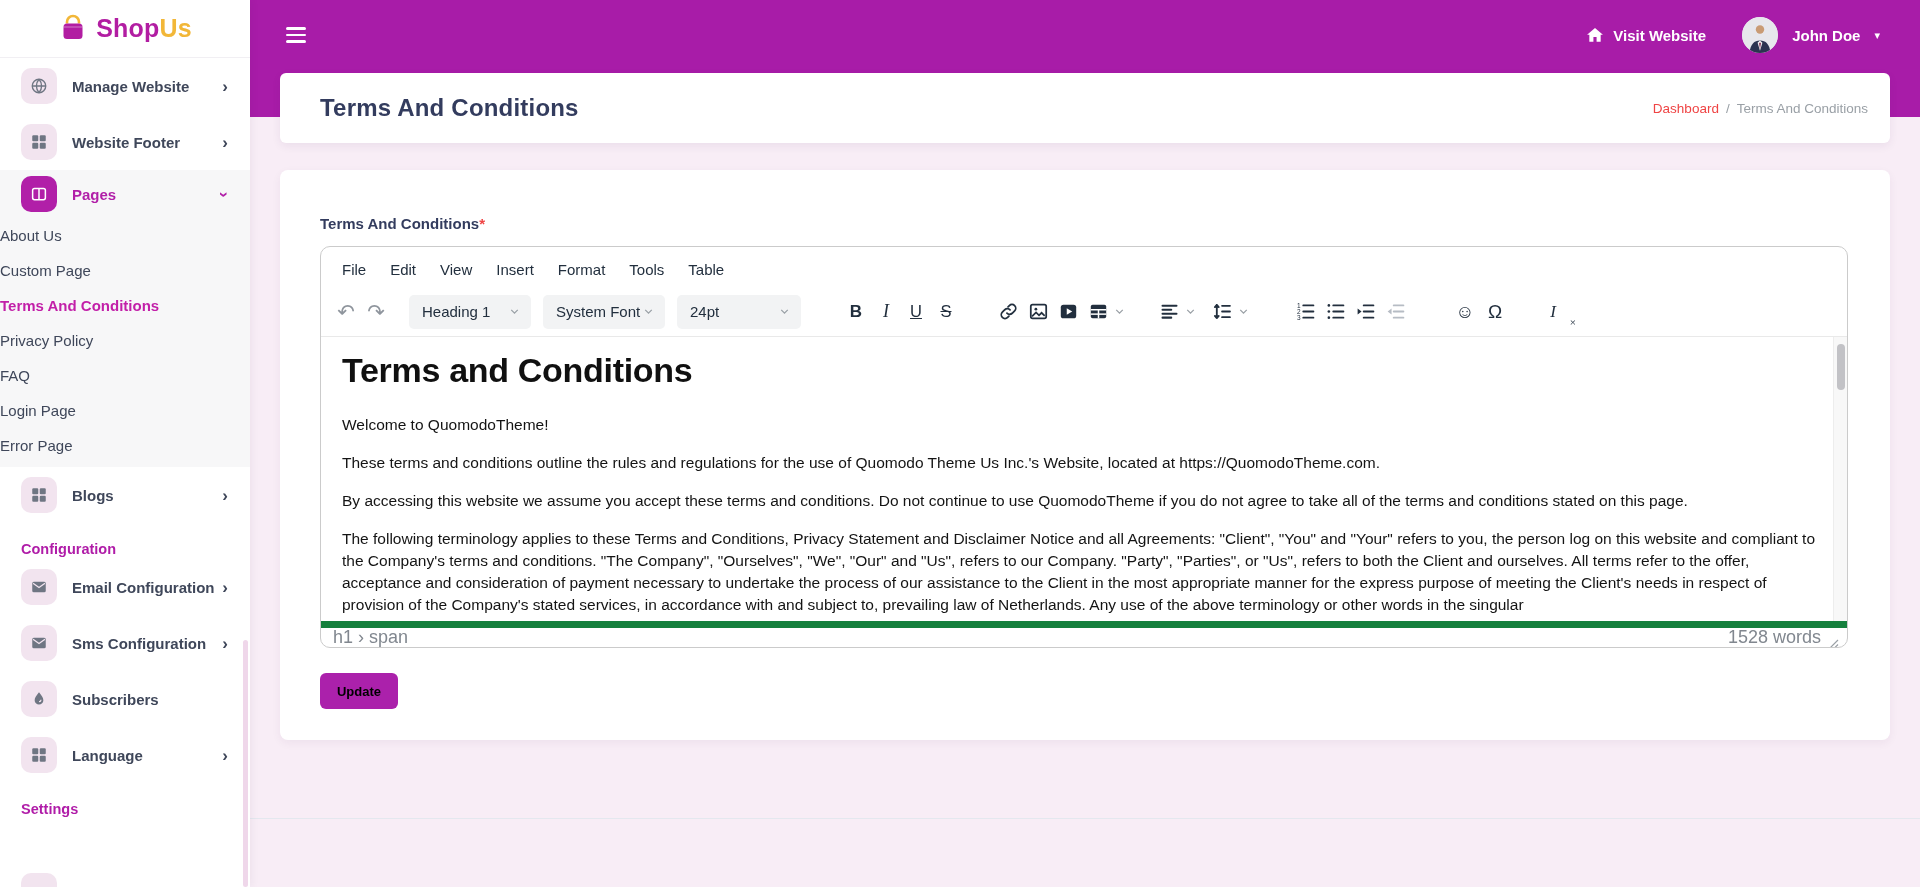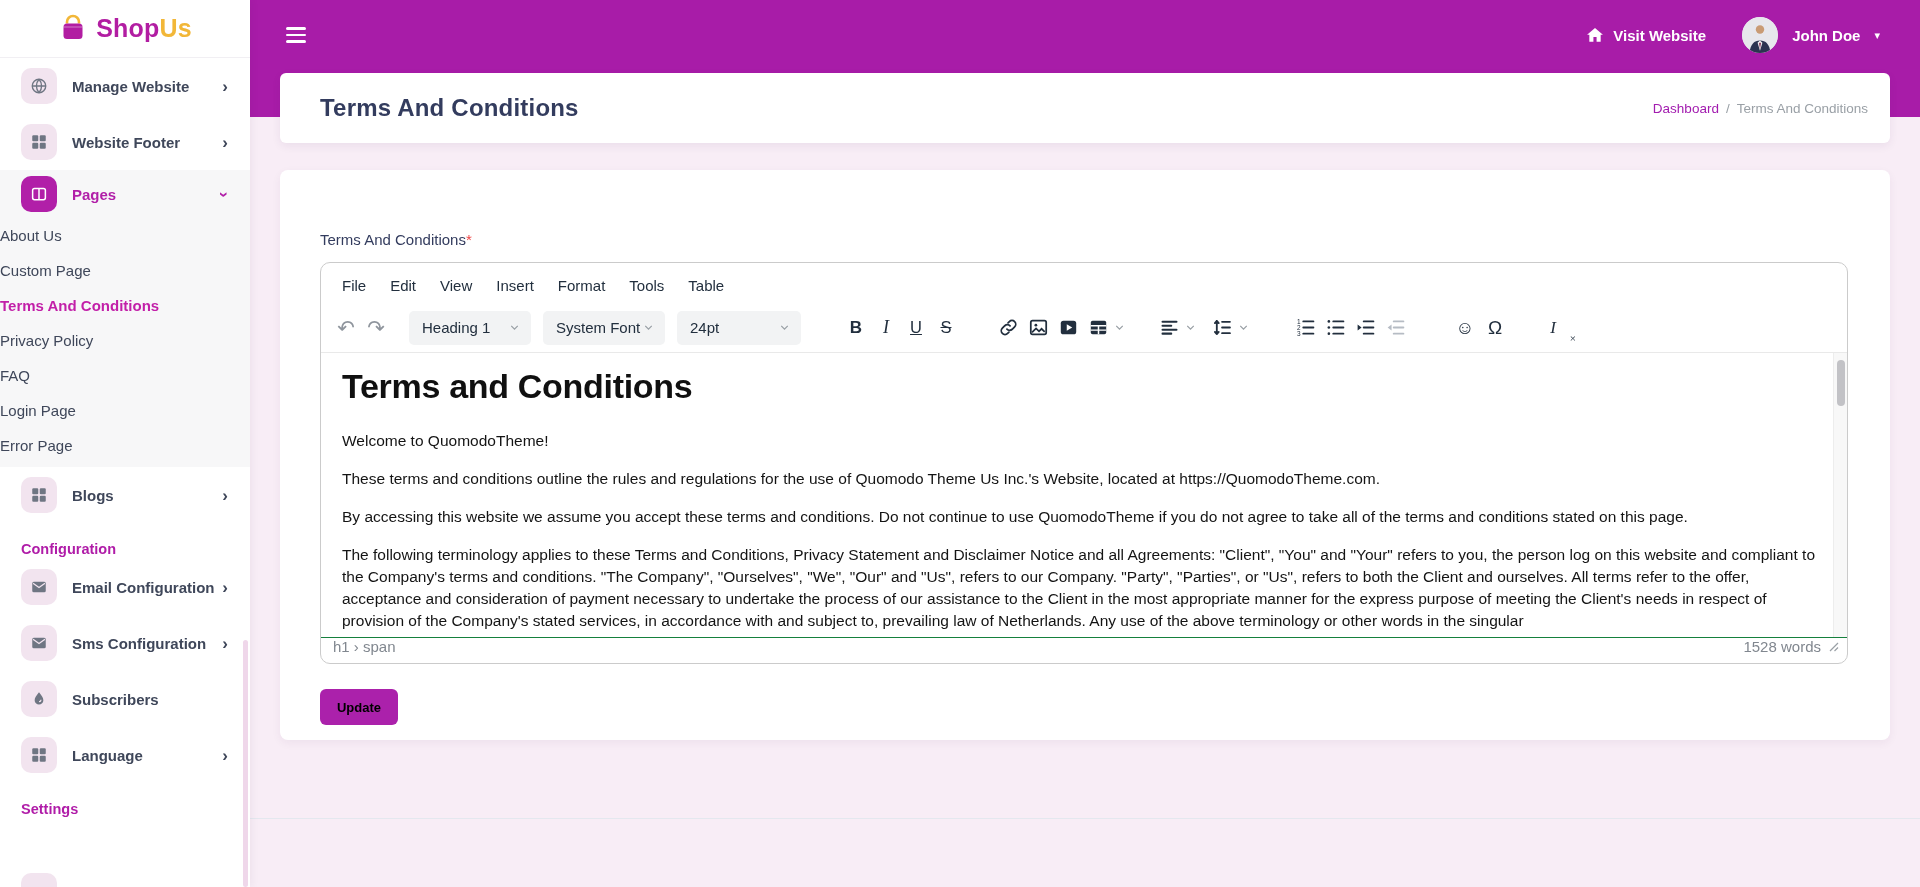--- a/index.html
+++ b/index.html
@@ -47,28 +47,28 @@
             display:flex; align-items:flex-end; justify-content:center; cursor:pointer; }
   .username { font-size:15px; font-weight:700; cursor:pointer; }
   .user-caret { font-size:11px; cursor:pointer; }
 
   
   .header-card { position:absolute; left:280px; top:73px; width:1610px; height:70px; background:#fff;
                  border-radius:6px; box-shadow:0 3px 10px rgba(60,30,80,.07); z-index:5;
                  display:flex; align-items:center; padding:0 22px 0 40px; }
   .page-title { font-size:24px; font-weight:700; color:#333c5e; letter-spacing:.2px; }
   .breadcrumb { margin-left:auto; font-size:13.5px; display:flex; gap:7px; align-items:center; }
-  .bc-link { color:#a21caf; cursor:pointer; }
+  .bc-link { color:#ef4444; cursor:pointer; }
   .bc-sep { color:#9aa0a6; }
   .bc-cur { color:#9aa0a6; }
 
   
   .main-card { position:absolute; left:280px; top:170px; width:1610px; height:570px; background:#fff;
                border-radius:8px; box-shadow:0 3px 10px rgba(60,30,80,.06); z-index:5; padding:45px 40px 0 40px; }
-  .field-label { font-size:15px; font-weight:400; color:#333c5e; margin-bottom:14px;margin-top:16px; }
+  .field-label { font-size:15px; font-weight:700; color:#333c5e; margin-bottom:14px; }
   .req { color:#ef4444; }
 
   
   .editor { width:1528px; height:402px; border:1px solid #cbcbcb; border-radius:10px; background:#fff;
             display:flex; flex-direction:column; overflow:hidden; }
   .menubar { height:40px; display:flex; align-items:center; padding:4px 8px 0 10px; gap:2px; flex:0 0 40px; }
   .menu-item { padding:6px 11px; font-size:15px; color:#222f3e; border-radius:3px; cursor:pointer; }
   .toolbar { height:50px; flex:0 0 50px; display:flex; align-items:center; padding:0 10px; border-bottom:1px solid #e9e9e9; }
   .tbtn { min-width:30px; height:30px; display:flex; align-items:center; justify-content:center;
           color:#222f3e; cursor:pointer; border-radius:3px; }
@@ -90,22 +90,22 @@
   .clearfmt .x { position:absolute; right:-8px; bottom:-1px; font-size:11px; font-style:normal; }
 
   .content-wrap { position:relative; flex:1; overflow:hidden; }
   .content { position:absolute; inset:0 14px 0 0; padding:6px 8px 0 21px; overflow:hidden; color:#141414; }
   .content h1 { font-size:34px; font-weight:700; color:#101010; margin:8px 0 0 0; letter-spacing:-.3px; }
   .content p { font-size:15.5px; line-height:22px; margin-top:24px; }
   .content p + p { margin-top:16px; }
   .vscroll { position:absolute; top:0; right:0; width:14px; bottom:0; background:#f8f8f8; border-left:1px solid #ededed; }
   .vthumb { position:absolute; top:7px; left:3px; width:8px; height:46px; background:#c2c2c6; border-radius:4px; }
 
-  .statusbar { height:26px; flex:0 0 26px; border-top:1px solid #15803d; display:flex; 
-               padding:0 8px 0 12px; font-size:15px; color:#81878f; }
+  .statusbar { height:26px; flex:0 0 26px; border-top:7px solid #15803d; display:flex; align-items:center;
+               padding:0 8px 0 12px; font-size:18px; color:#81878f; }
   .wordcount { margin-left:auto; margin-right:8px; }
   .grip { width:10px; height:10px; cursor:nwse-resize; }
 
   .update-btn { margin-top:25px; width:78px; height:36px; background:#ab21ab; color:#000000; border:none;
                 border-radius:6px; font-size:13px; font-weight:700; font-family:"Liberation Sans",sans-serif;
                 cursor:pointer; display:flex; align-items:center; justify-content:center; }
 </style>
 </head>
 <body>
 

